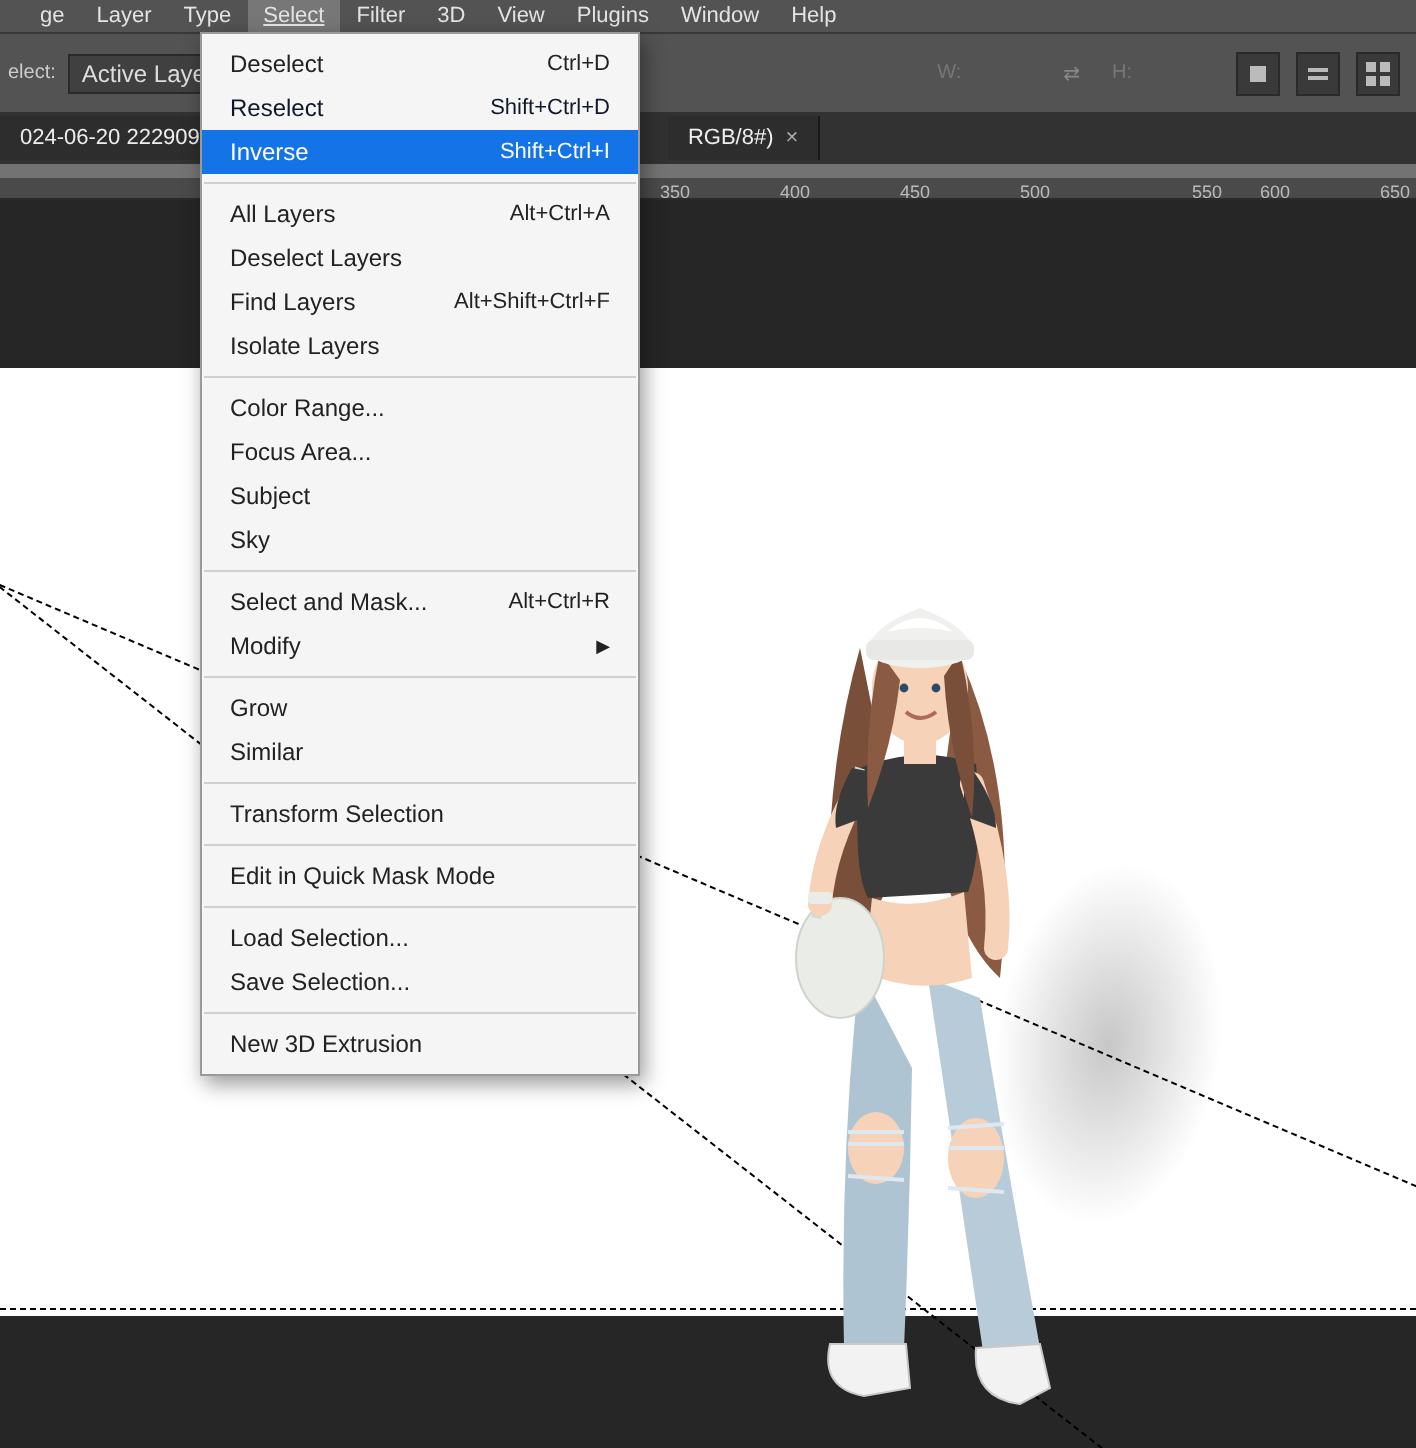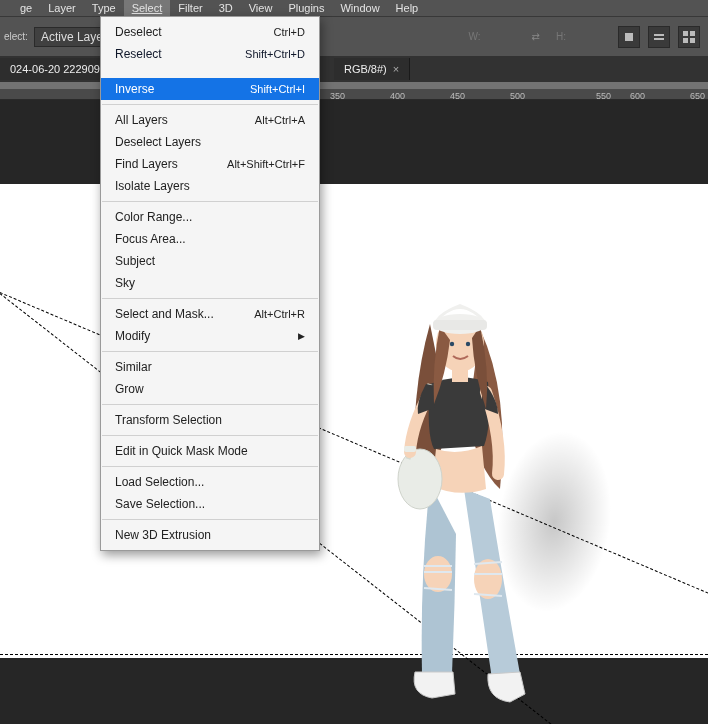--- a/index.html
+++ b/index.html
@@ -17,21 +17,21 @@
   .doc-tab { background: #2d2d2d; color: #eee; font-size: 11px; padding: 5px 10px; border-right: 1px solid #1a1a1a; display:flex; align-items:center; gap:6px; }
   .doc-tab .close { color: #aaa; font-size: 11px; }
   .ruler-h { height: 18px; background: #4a4a4a; border-top:7px solid #737373; border-bottom:1px solid #2a2a2a; color:#bbb; font-size:9px; position:relative; overflow:hidden; }
   .ruler-h .tick { position:absolute; top:2px; }
   .canvas-area { position: absolute; top: 100px; left: 0; right: 0; bottom: 0; background: #262626; }
   .canvas { position:absolute; top: 84px; left: 0; width: 708px; height: 474px; background: #ffffff; }
   .selection { position:absolute; border:1px dashed #000; }
   .dropdown { position:absolute; top:16px; left:100px; width:220px; background:#f5f5f5; border:1px solid #9a9a9a; box-shadow: 2px 4px 10px rgba(0,0,0,.4); z-index:50; padding: 4px 0; font-size: 12px; color:#222; }
   .dropdown .row { display:flex; justify-content:space-between; align-items:center; padding: 2px 14px 2px 14px; height:22px; }
   .dropdown .row.disabled { color:#0f172a; }
-  .dropdown .row.highlight { background:#1473e6; color:#fff;margin-top:13px; }
+  .dropdown .row.highlight { background:#1473e6; color:#fff; }
   .dropdown .sep { height:1px; background:#d0d0d0; margin:4px 1px; }
   .dropdown .submenu-arrow { font-size:9px; }
   .shortcut { color:inherit; font-size:11px; }
   .girl { position:absolute; left:360px; top:90px; width:200px; height:450px; }
   .shadow-blob { position:absolute; left:490px; top:210px; width:160px; height:260px; background:radial-gradient(ellipse 80px 130px at 40% 50%, rgba(0,0,0,.22), rgba(0,0,0,0) 70%); transform:rotate(8deg); }
   .diag1 { position:absolute; top:109px; left:0; width:800px; border-top:1px dashed #000; transform-origin:0 0; transform:rotate(38deg); }
   .diag2 { position:absolute; top:108px; left:0; width:900px; border-top:1px dashed #000; transform-origin:0 0; transform:rotate(23deg); }
 </style>
 </head>
 <body>
@@ -204,25 +204,25 @@
     <div class="row">
       <span>Select and Mask...</span>
       <span class="shortcut">Alt+Ctrl+R</span>
     </div>
     <div class="row">
       <span>Modify</span>
       <span class="submenu-arrow">▶</span>
     </div>
     <div class="sep"></div>
     <div class="row">
+      <span>Grow</span>
+    </div>
+    <div class="row">
       <span>Similar</span>
     </div>
-    <div class="row">
-      <span>Grow</span>
-    </div>
     <div class="sep"></div>
     <div class="row">
       <span>Transform Selection</span>
     </div>
     <div class="sep"></div>
     <div class="row">
       <span>Edit in Quick Mask Mode</span>
     </div>
     <div class="sep"></div>
     <div class="row">

